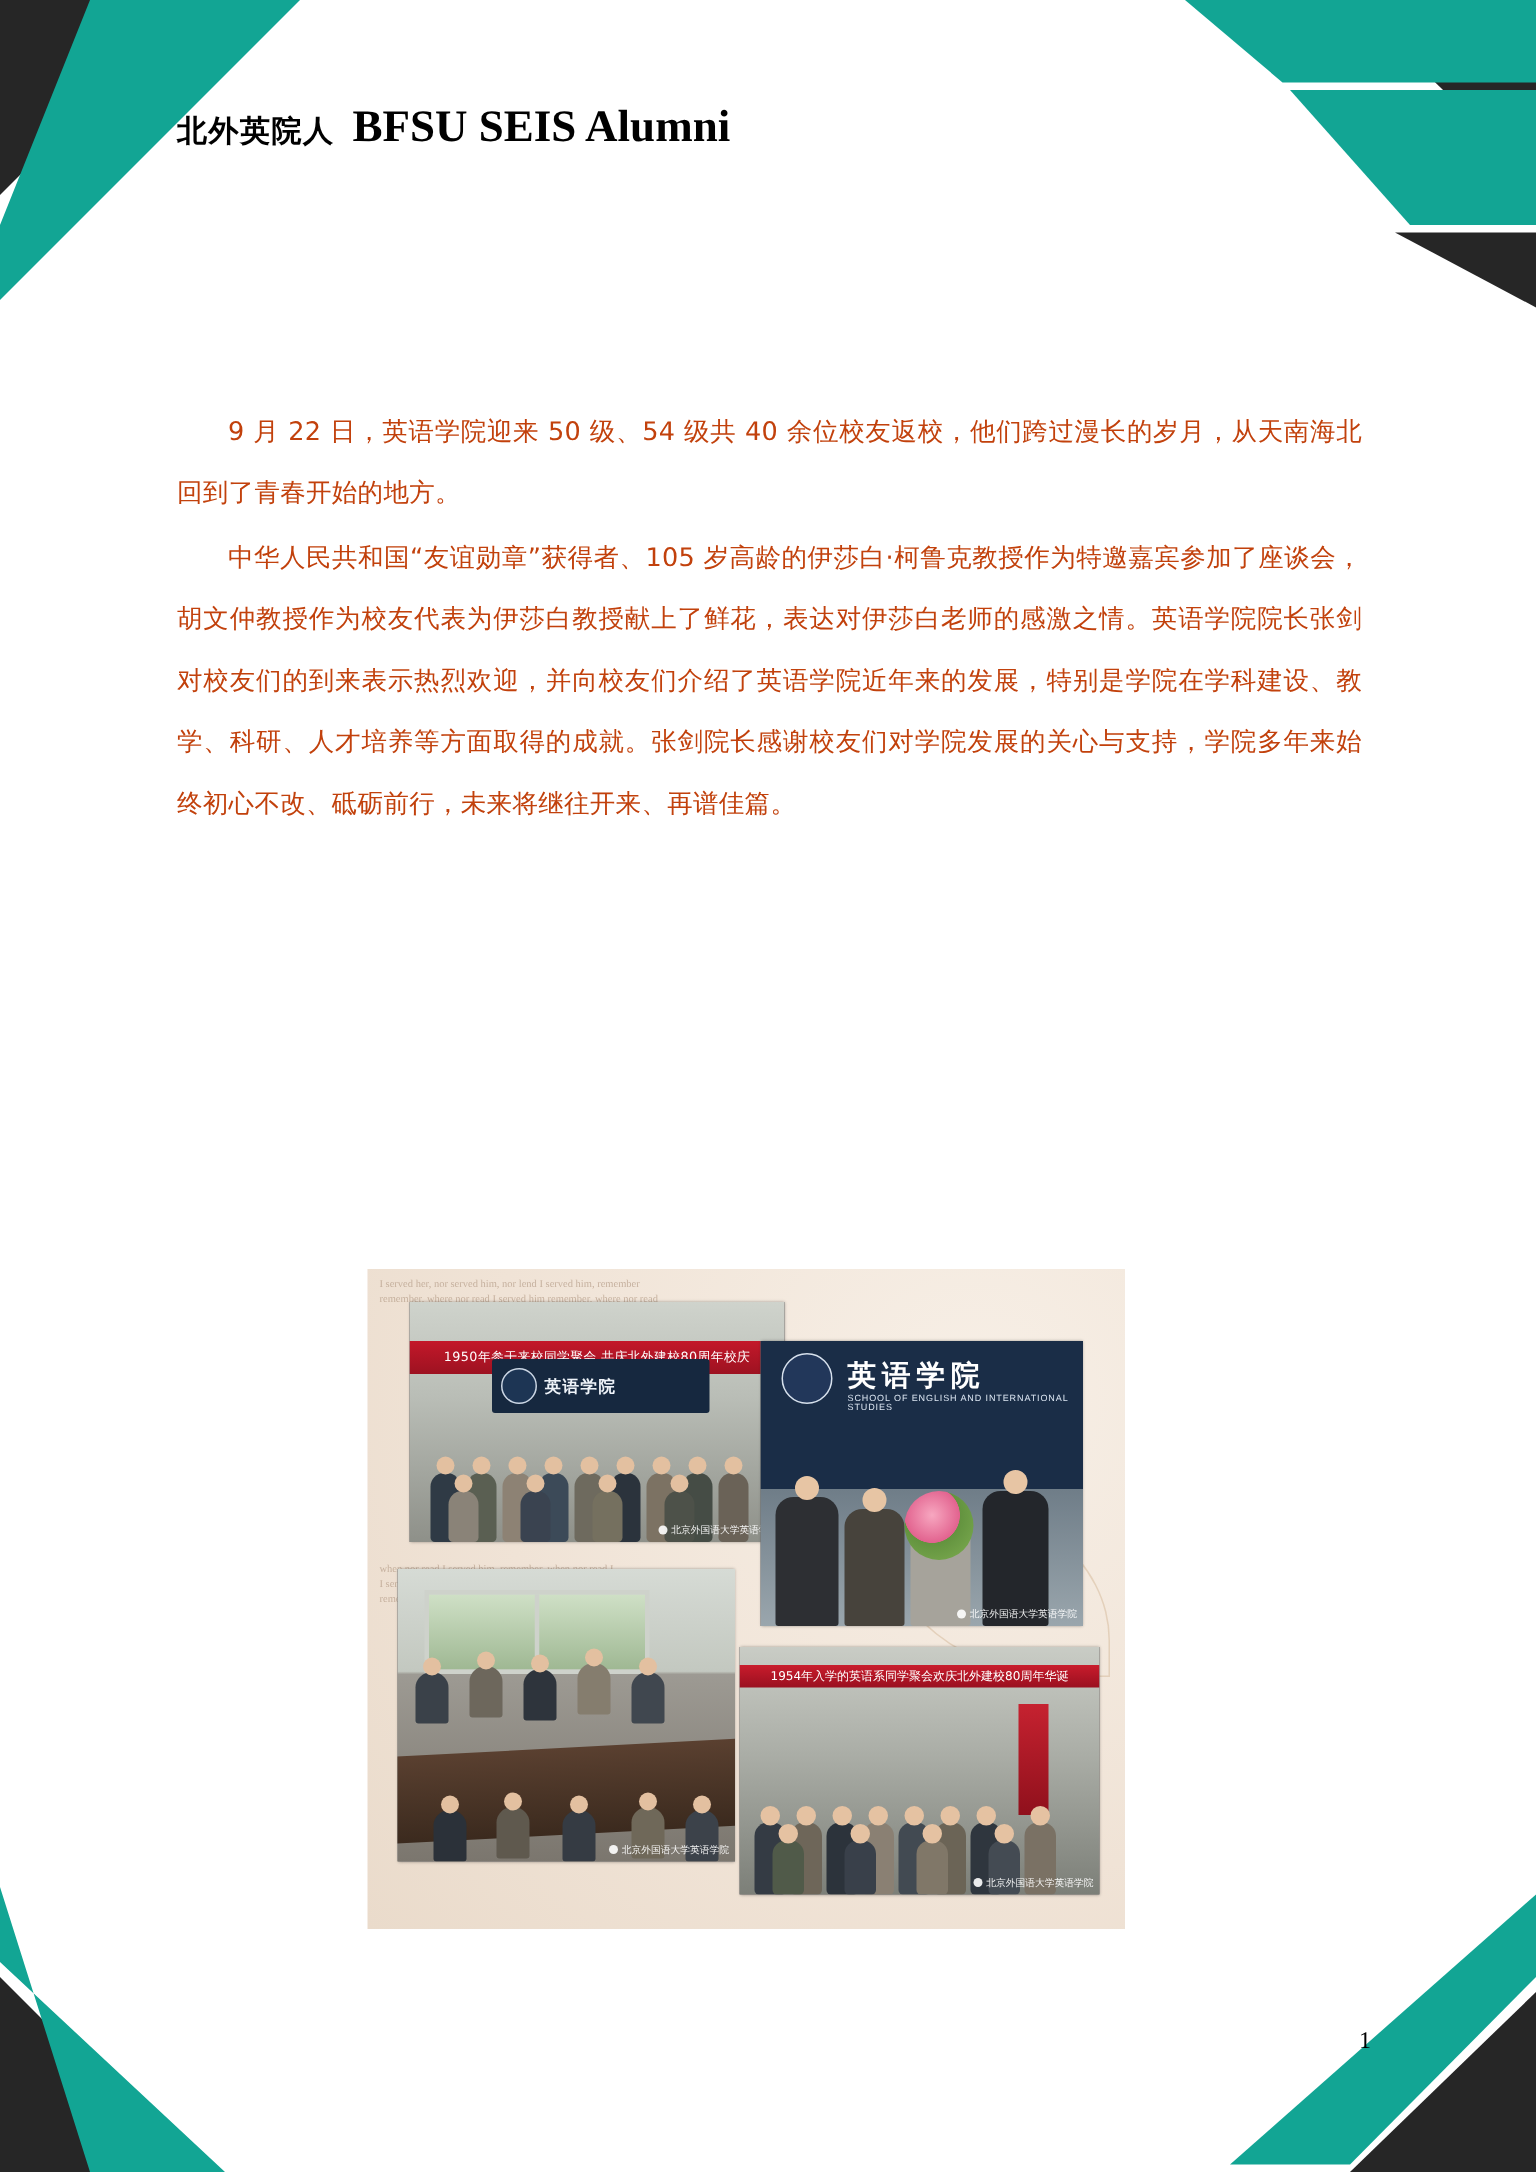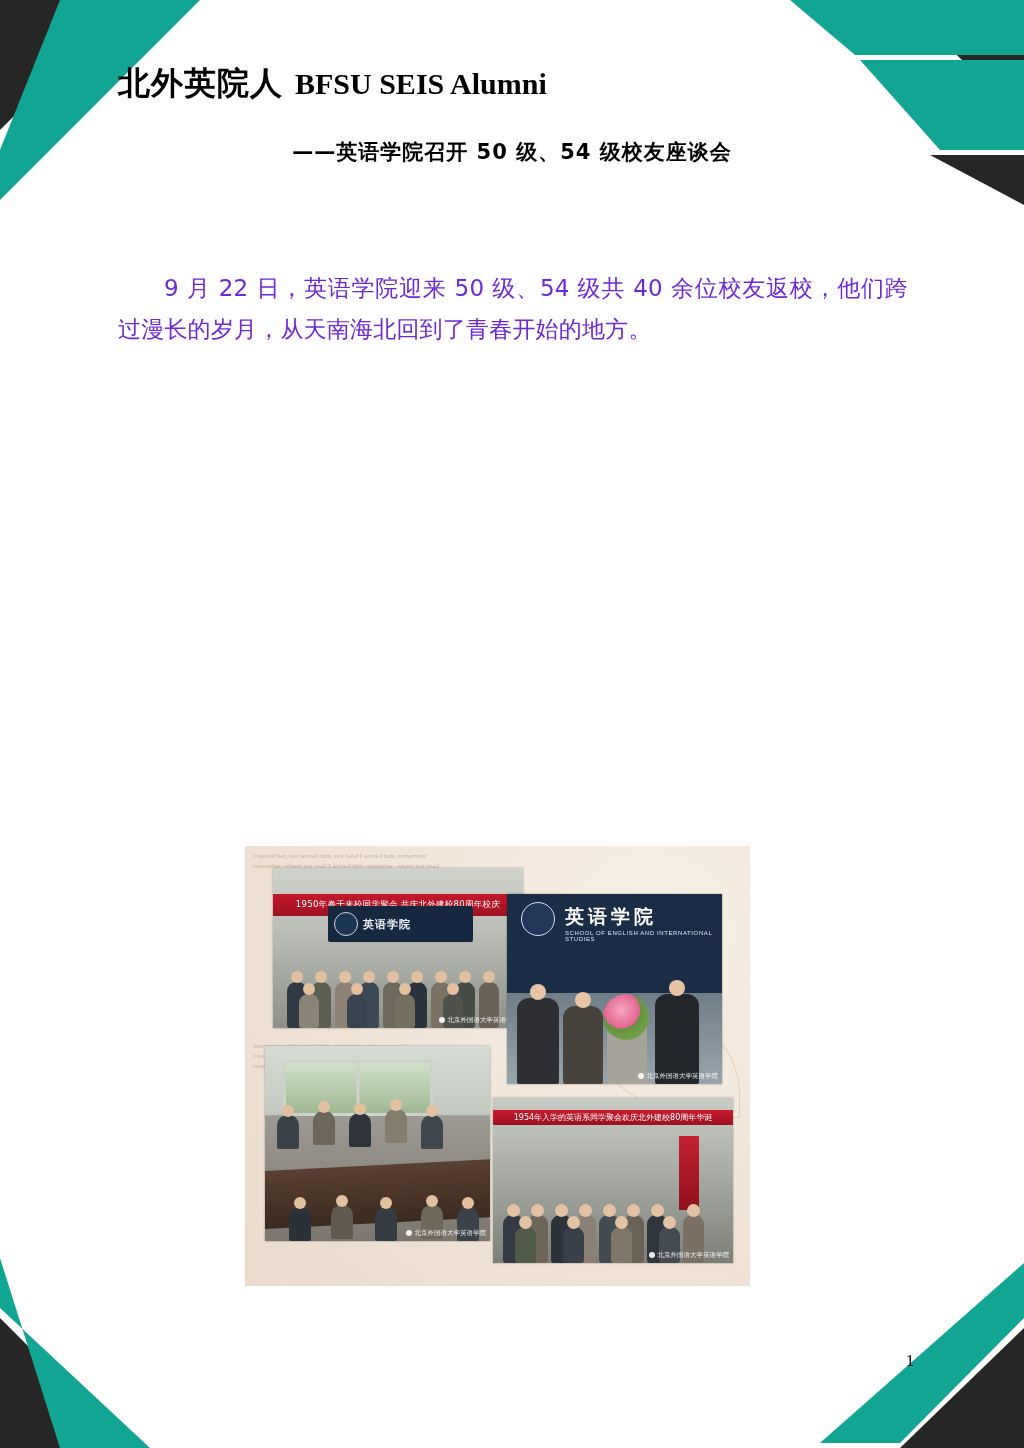--- a/index.html
+++ b/index.html
@@ -47,23 +47,23 @@
   .main-title {
     font-family: "Liberation Serif", serif;
     font-size: 31px;
     font-weight: bold;
     color: #000000;
     padding-left: 118px;
     letter-spacing: 0px;
     line-height: 44px;
   }
   .main-title .cn {
-    font-family: Liberation Mono, monospace;
-    font-weight: bold;
-    font-size: 32px;
+    font-family: Liberation Serif, serif;
+    font-weight: bold;
+    font-size: 20px;
     letter-spacing: 1px;
   }
   .main-title .en {
     font-family: "Liberation Serif", serif;
     font-weight: bold;
     font-size: 30px;
     margin-left: 12px;
   }
 
   .subtitle {
@@ -88,23 +88,23 @@
 
   .body-text {
     position: absolute;
     top: 268px;
     left: 118px;
     width: 790px;
   }
   .body-text p {
     margin: 0 0 2px 0;
     font-family: "DejaVu Sans", sans-serif;
-    font-size: 23px;
+    font-size: 17px;
     line-height: 41px;
-    color: #6d28d9;
+    color: #c2410c;
     text-indent: 2em;
     text-align: justify;
     letter-spacing: 0.2px;
   }
 
   
   .collage {
     position: absolute;
     top: 846px;
     left: 245px;
@@ -287,25 +287,25 @@
   <polygon points="1024,210 1024,90 900,210" fill="#262626"></polygon>
   <polygon points="1024,25 1024,80 900,205 820,205" fill="#12a594"></polygon>
 </svg>
 
 <div class="page">
 
   <div class="title-block">
     <div class="main-title">
       <span class="cn">北外英院人</span><span class="en">BFSU SEIS Alumni</span>
     </div>
-    <div class="subtitle2">——英语学院召开 50 级、54 级校友座谈会</div>
   </div>
 
   <div class="body-text">
     <p>9 月 22 日，英语学院迎来 50 级、54 级共 40 余位校友返校，他们跨过漫长的岁月，从天南海北回到了青春开始的地方。</p>
+    <p>中华人民共和国“友谊勋章”获得者、105 岁高龄的伊莎白·柯鲁克教授作为特邀嘉宾参加了座谈会，胡文仲教授作为校友代表为伊莎白教授献上了鲜花，表达对伊莎白老师的感激之情。英语学院院长张剑对校友们的到来表示热烈欢迎，并向校友们介绍了英语学院近年来的发展，特别是学院在学科建设、教学、科研、人才培养等方面取得的成就。张剑院长感谢校友们对学院发展的关心与支持，学院多年来始终初心不改、砥砺前行，未来将继往开来、再谱佳篇。</p>
   </div>
 
   <div class="collage">
     <div class="collage-bg">
       <div class="script" style="left:8px; top:6px;">I served her, nor served him, nor lend I served him, remember</div>
       <div class="script" style="left:8px; top:16px;">remember, where nor read I served him remember, where nor read</div>
       <div class="script" style="left:8px; top:196px;">when nor read I served him, remember, when nor read I</div>
       <div class="script" style="left:8px; top:206px;">I served him, remember, when nor read I served him remember</div>
       <div class="script" style="left:8px; top:216px;">remember, where nor read I served him, remember, where nor</div>
       <div class="leaf"></div>

